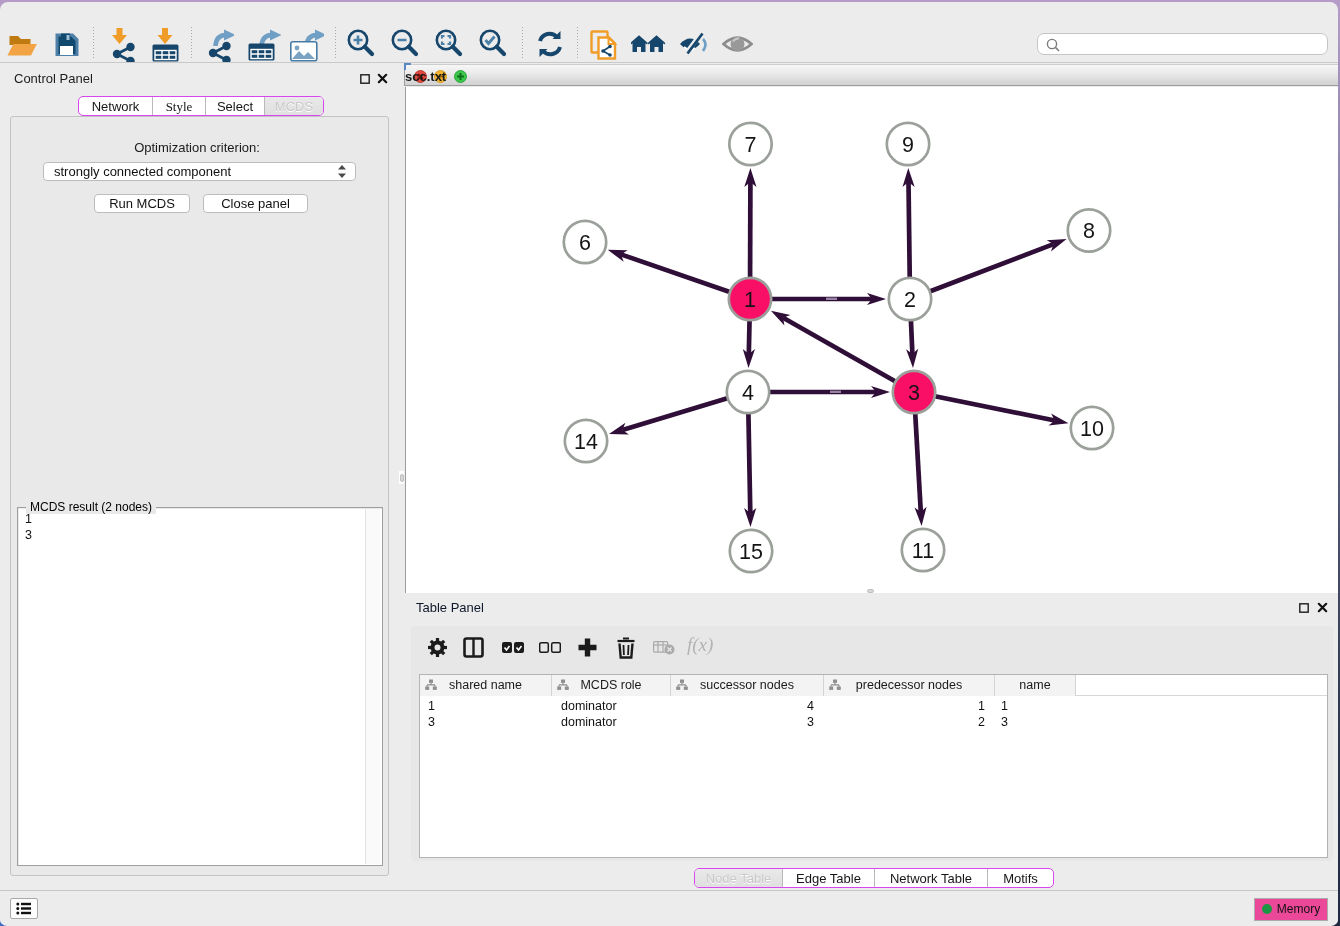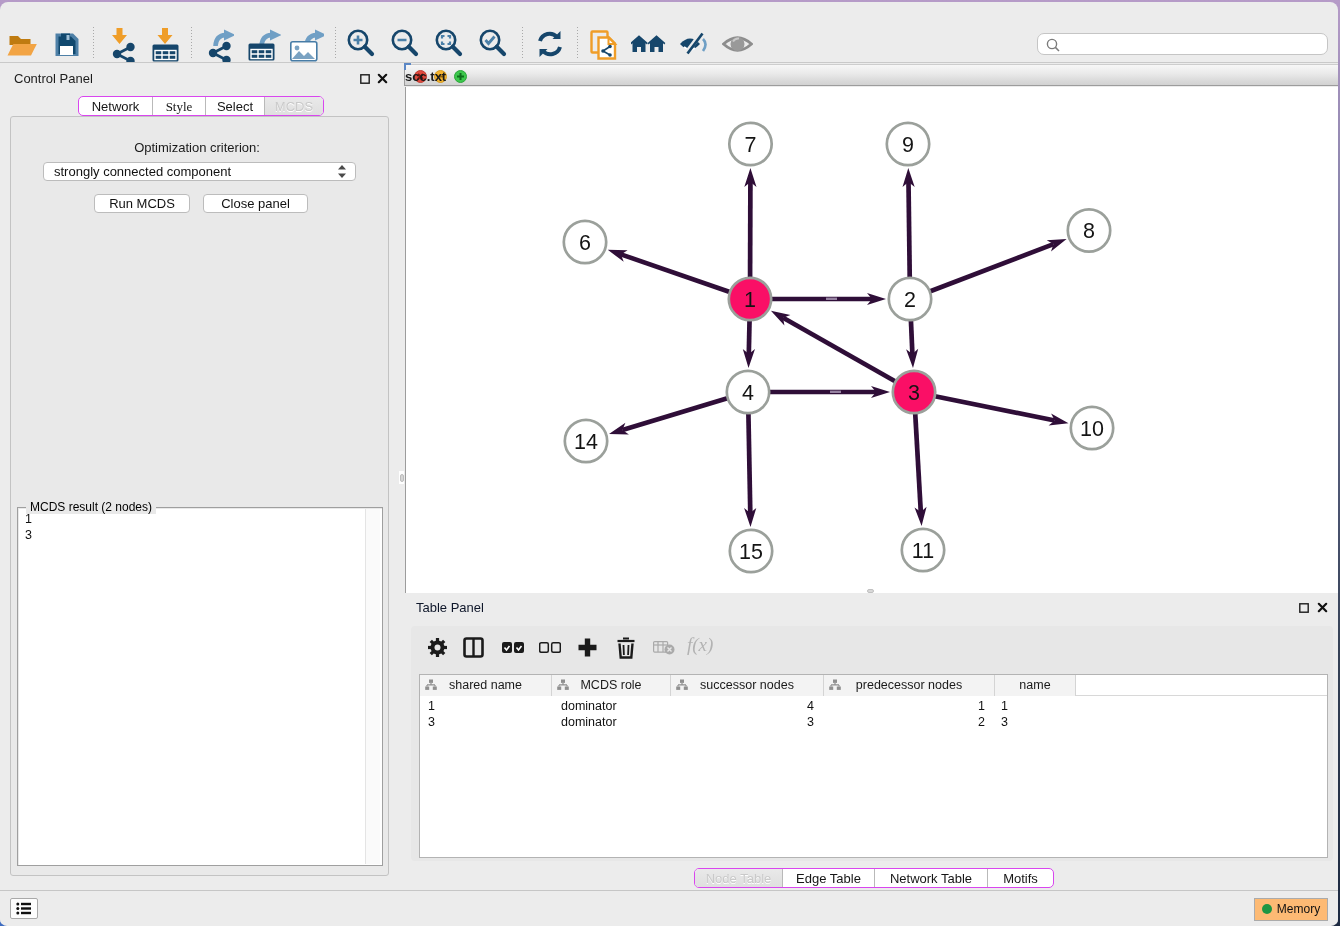--- a/index.html
+++ b/index.html
@@ -40,21 +40,21 @@
 #tpanel{position:absolute;left:404px;top:530px;width:934px;height:297px;background:#ececec;}
 #tpanel .ptitle{position:absolute;left:12px;top:7px;font-size:13px;color:#0f172a;}
 #tpcontent{position:absolute;left:7px;top:33px;width:922px;height:235px;background:#e7e7e7;border-radius:4px;}
 #ttable{position:absolute;left:15px;top:81px;width:909px;height:184px;background:#fff;border:1px solid #b3b3b3;}
 #thead{position:absolute;left:0;top:0;width:100%;height:21px;border-bottom:1px solid #d8d8d8;}
 .hcol{position:absolute;top:0;height:21px;background:#f3f3f3;border-right:1px solid #d4d4d4;font-size:12.5px;color:#1a1a1a;text-align:center;line-height:21px;}
 .trow{position:absolute;font-size:12.5px;color:#111;}
 #btabs{left:290px;top:275px;}
 
 #statusbar{position:absolute;left:0;top:888px;width:1338px;height:34px;border-top:1px solid #c6c6c6;background:#ececec;}
-#membtn{position:absolute;right:10px;top:7px;width:74px;height:23px;background:#fdba74;border:1px solid #ababab;font-size:12px;color:#111;text-align:center;line-height:21px;}
+#membtn{position:absolute;right:10px;top:7px;width:74px;height:23px;background:#ec4899;border:1px solid #ababab;font-size:12px;color:#111;text-align:center;line-height:21px;}
 #listbtn{position:absolute;left:10px;top:7px;width:28px;height:21px;background:#fdfdfd;border:1px solid #a9a9a9;border-radius:2px;}
 .icon{position:absolute;}
 </style></head>
 <body>
 <div style="position:absolute;left:0;top:914px;width:12px;height:12px;background:#3f6cc0;"></div>
 <div id="win">
   <div id="toolbar">
     <svg class="icon" style="left:7px;top:8px;" width="31" height="26" viewBox="0 0 31 26">
         <path d="M2.5,5 h8.5 l3,3 h9.5 v6 h-21 z" fill="#bf7b10"></path>
         <path d="M0.5,24.5 l5.8,-11.5 h23.5 l-5.8,11.5 z" fill="#f2a444"></path>

